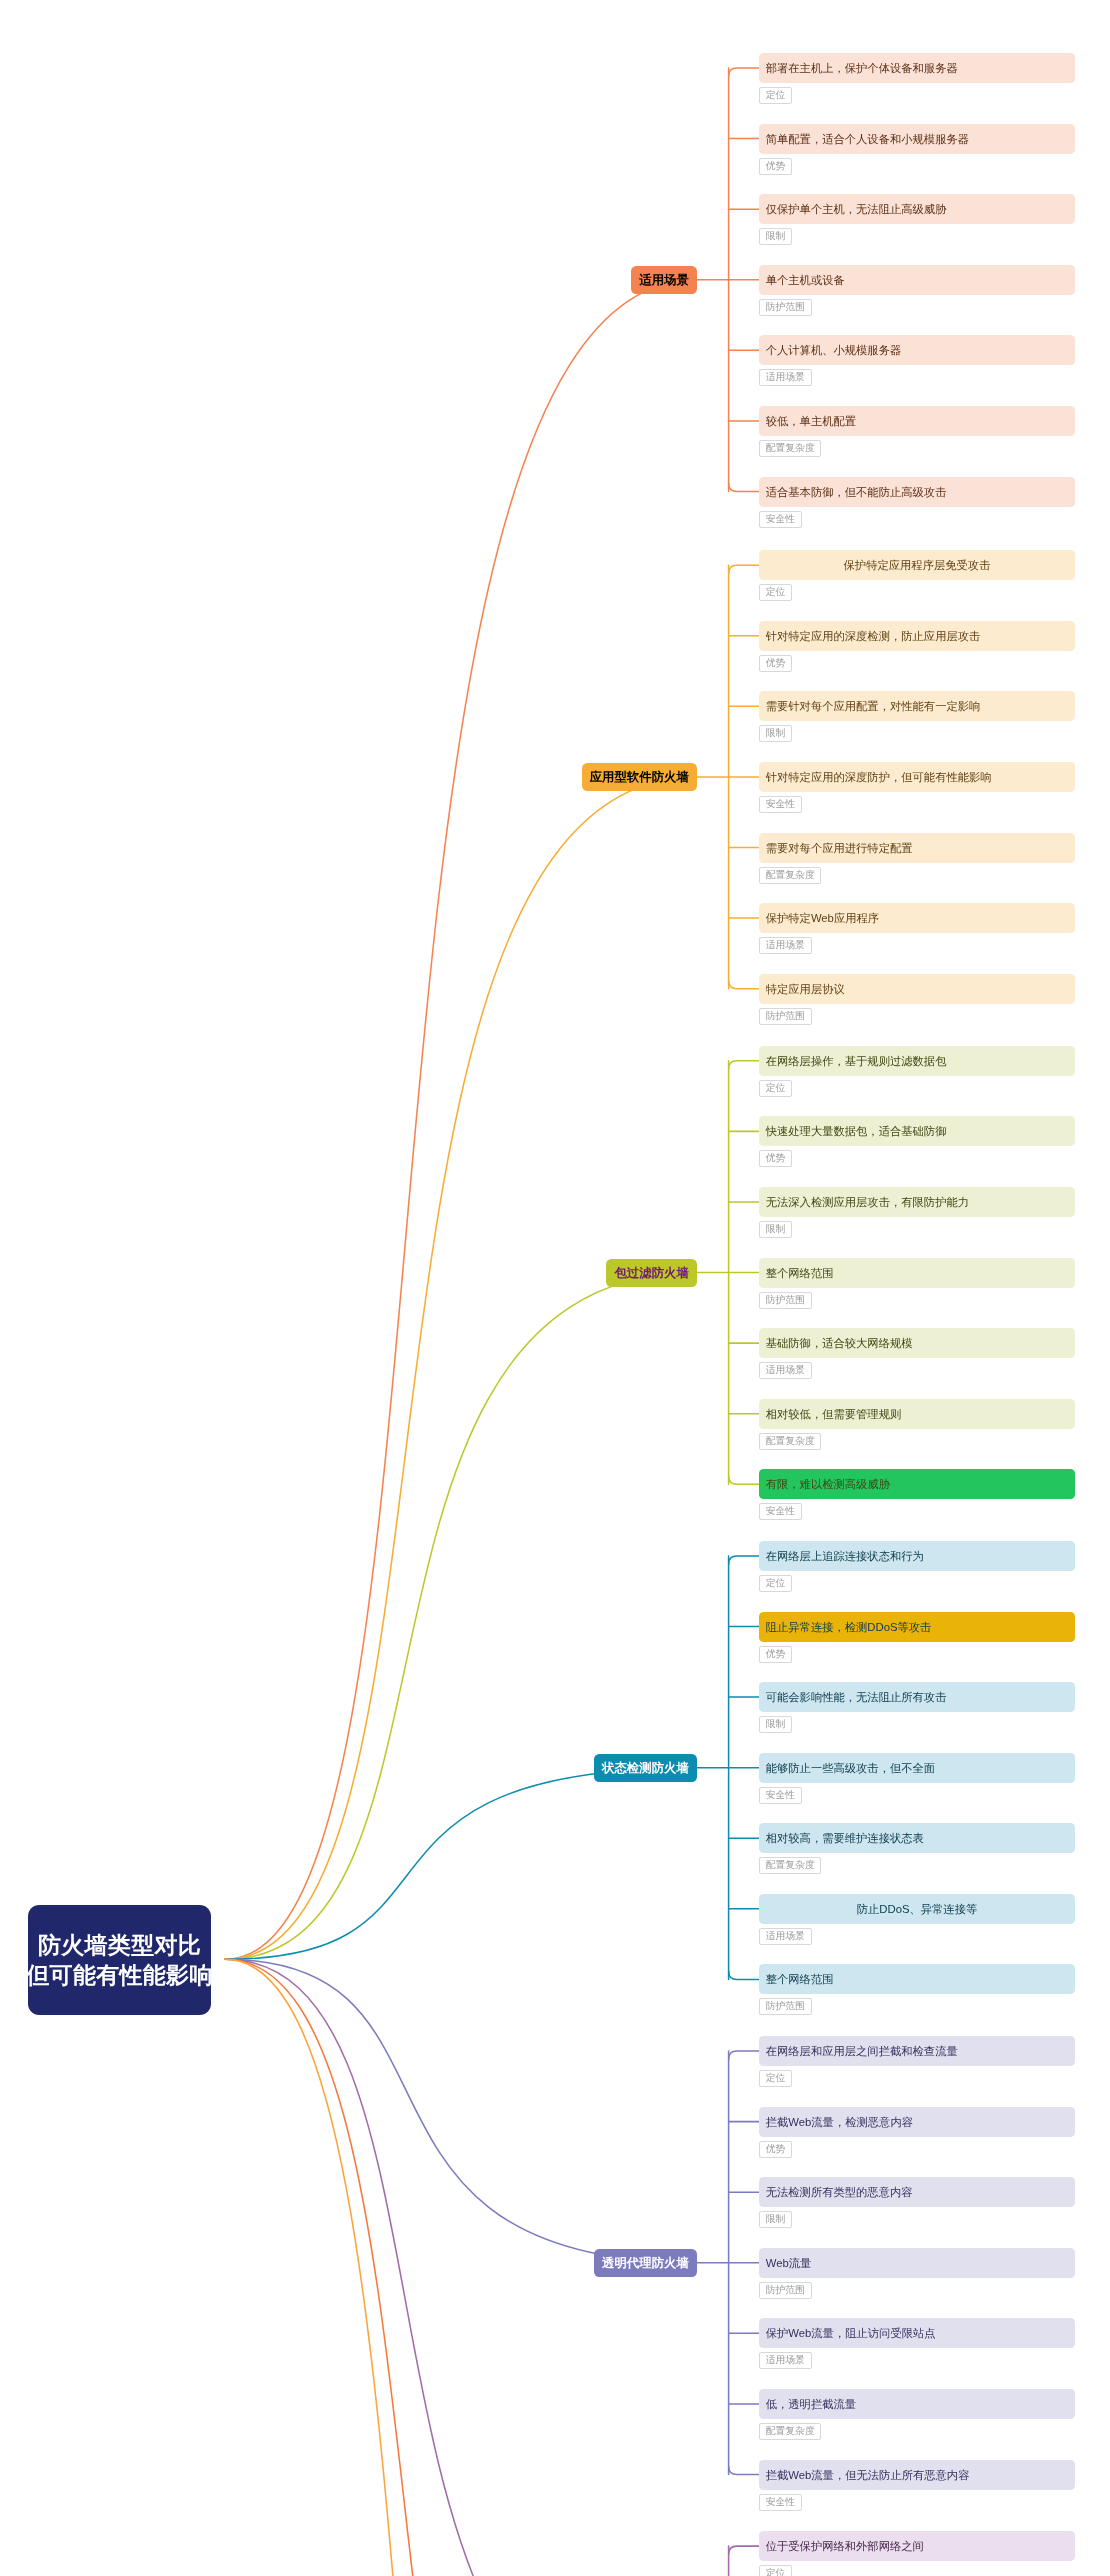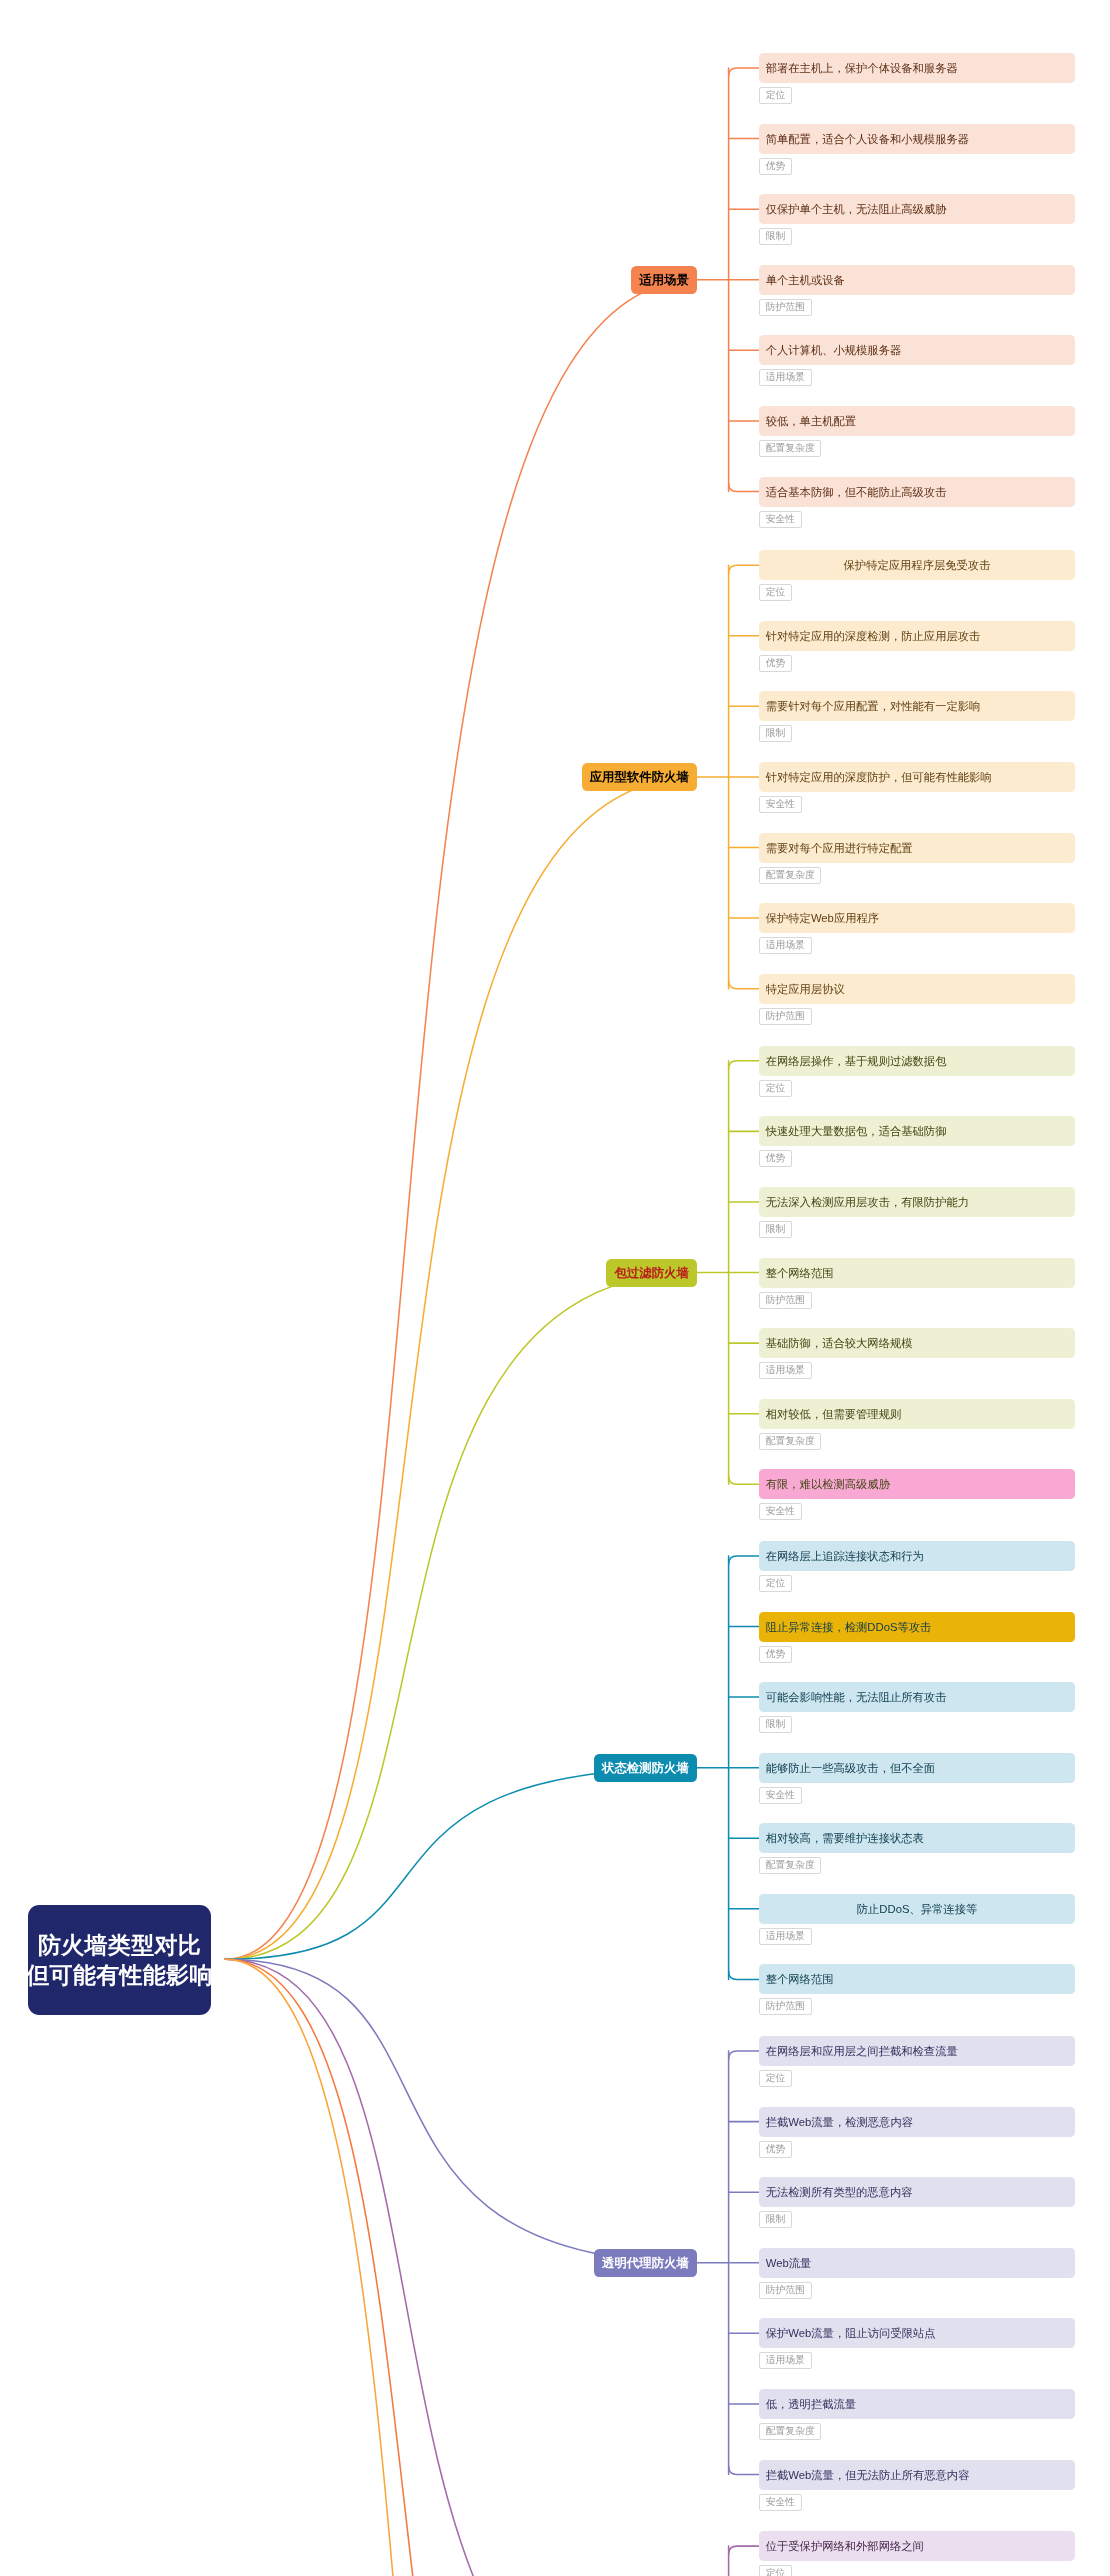--- a/index.html
+++ b/index.html
@@ -271,21 +271,21 @@
       </div>
       <div class="tag-pill" style="top: 937px;">
         <span>适用场景</span>
       </div>
       <div class="item-box" style="top: 974px; background: rgb(253, 235, 207); color: rgb(92, 62, 16);">
         <span>特定应用层协议</span>
       </div>
       <div class="tag-pill" style="top: 1008px;">
         <span>防护范围</span>
       </div>
-      <div class="branch-label" style="background: rgb(188, 200, 41); color: #b91c1c; top: 1259px; right: 414px;">
+      <div class="branch-label" style="background: rgb(188, 200, 41); color: #701a75; top: 1259px; right: 414px;">
         <span>包过滤防火墙</span>
       </div>
       <div class="item-box" style="top: 1046px; background: rgb(237, 240, 210); color: rgb(63, 69, 16);">
         <span>在网络层操作，基于规则过滤数据包</span>
       </div>
       <div class="tag-pill" style="top: 1080px;">
         <span>定位</span>
       </div>
       <div class="item-box" style="top: 1116px; background: rgb(237, 240, 210); color: rgb(63, 69, 16);">
         <span>快速处理大量数据包，适合基础防御</span>
@@ -310,21 +310,21 @@
       </div>
       <div class="tag-pill" style="top: 1362px;">
         <span>适用场景</span>
       </div>
       <div class="item-box" style="top: 1399px; background: rgb(237, 240, 210); color: rgb(63, 69, 16);">
         <span>相对较低，但需要管理规则</span>
       </div>
       <div class="tag-pill" style="top: 1433px;">
         <span>配置复杂度</span>
       </div>
-      <div class="item-box" style="top: 1469px; background: #f9a8d4; color: rgb(63, 69, 16);">
+      <div class="item-box" style="top: 1469px; background: #22c55e; color: rgb(63, 69, 16);">
         <span>有限，难以检测高级威胁</span>
       </div>
       <div class="tag-pill" style="top: 1503px;">
         <span>安全性</span>
       </div>
       <div class="branch-label" style="background: rgb(12, 140, 175); color: rgb(255, 255, 255); top: 1754px; right: 414px;">
         <span>状态检测防火墙</span>
       </div>
       <div class="item-box" style="top: 1541px; background: rgb(206, 230, 239); color: rgb(11, 59, 76);">
         <span>在网络层上追踪连接状态和行为</span>

